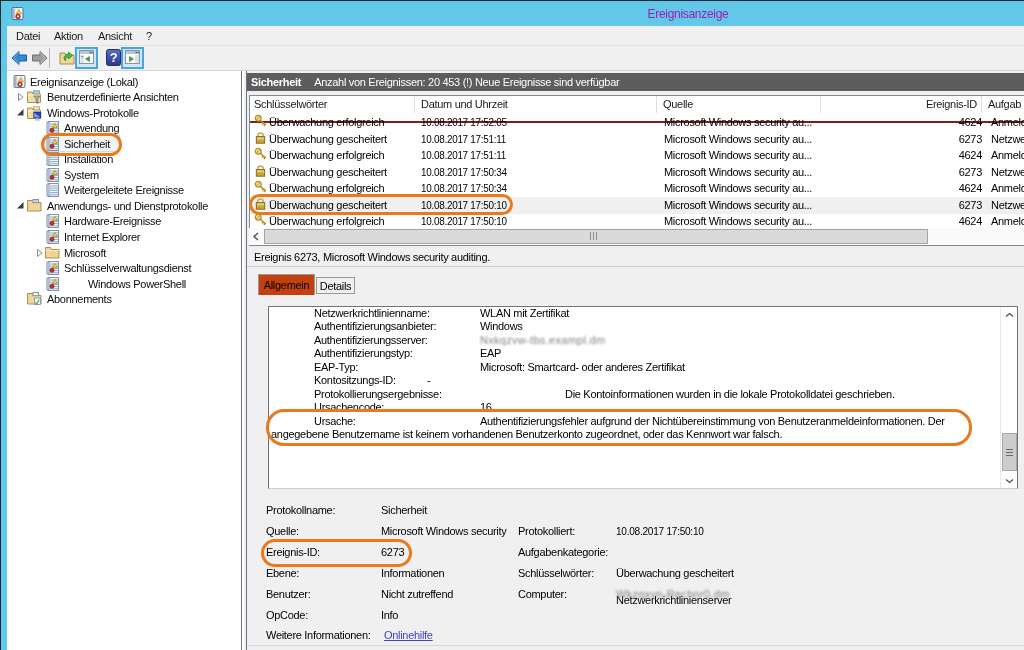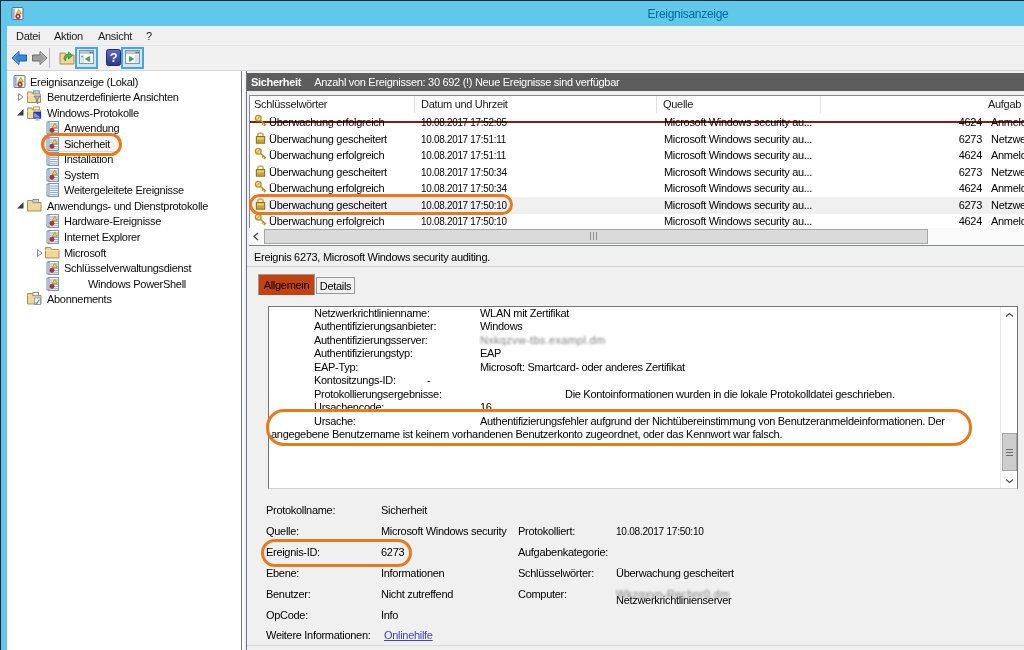--- a/index.html
+++ b/index.html
@@ -2,21 +2,21 @@
 <html><head>
 <meta charset="utf-8">
 <style>
 * { margin:0; padding:0; box-sizing:border-box; }
 html,body { width:1024px; height:650px; overflow:hidden; }
 body { font-family:"Liberation Sans",sans-serif; font-size:11px; letter-spacing:-0.3px; color:#000; position:relative; background:#fff; }
 .abs { position:absolute; }
 
 #titlebar { left:0; top:0; width:1024px; height:26px; background:#61c8e9; border-top:1px solid #1c2a33; border-left:1px solid #1c2a33; }
 #lborder { left:0; top:26px; width:7px; height:624px; background:#61c8e9; border-left:1px solid #1c2a33; }
-#title { left:400px; top:7px; width:576px; text-align:center; font-size:12px; color:#0369a1; }
+#title { left:400px; top:7px; width:576px; text-align:center; font-size:12px; color:#a21caf; }
 #menubar { left:7px; top:26px; width:1017px; height:19px; background:#f0f0f0; }
 .menuitem { position:absolute; top:4px; font-size:11px; color:#1a1a1a; }
 #toolbar { left:7px; top:45px; width:1017px; height:26px; background:#f0f0f0; border-top:1px solid #e3e3e3; border-bottom:1px solid #d4d4d4; }
 
 #tree { left:7px; top:71px; width:235px; height:579px; background:#fff; border-right:1px solid #6c7681; }
 .trow { position:absolute; height:16px; line-height:16px; white-space:nowrap; color:#0b0b0b; }
 .ticon { position:absolute; }
 
 #rpanel { left:244px; top:71px; width:780px; height:579px; background:#f0f0f0; }
 #darkbar { left:247px; top:73px; width:777px; height:18px; background:#5d5d5d; color:#fff; line-height:18px; }
@@ -270,27 +270,28 @@
   <svg class="ticon" style="left:20px; top:221px;" width="15" height="14" viewBox="0 0 15 14">
     <path d="M0.5 3.5 L0.5 1.5 L5.5 1.5 L6.5 3.5 L14 3.5 L14 12 L0.5 12 Z" fill="#efd697" stroke="#a8905a"></path>
     <rect x="6" y="0.5" width="5.5" height="3.2" fill="#fdfdfd" stroke="#8a8f96"></rect>
     <rect x="7.5" y="6" width="6" height="6.5" fill="#f2f6fa" stroke="#7b8fa5" stroke-width="0.8"></rect>
     <path d="M8.5 10.5 L9.7 11.8 L12.3 7.5" stroke="#3fae49" stroke-width="1.2" fill="none"></path>
   </svg>
 </div>
 
 <div class="abs" id="rpanel"></div>
 <div class="abs" style="left:246px; top:71px; width:1px; height:579px; background:#6c7681;"></div>
-<div class="abs" id="darkbar"><b style="margin-left:4px;">Sicherheit</b><span style="margin-left:13px;">Anzahl von Ereignissen: 30 692 (!) Neue Ereignisse sind verfügbar</span></div>
+<div class="abs" id="darkbar"><b style="margin-left:4px;">Sicherheit</b><span style="margin-left:13px;">Anzahl von Ereignissen: 20 453 (!) Neue Ereignisse sind verfügbar</span></div>
 <div class="abs" id="listbox">
   
   <div style="position:absolute; left:0; top:0; width:774px; height:27px; border-bottom:2px solid #7f1d1d;">
     <div class="lhdr" style="left:0; width:165px;">Schlüsselwörter</div>
     <div class="lhdr" style="left:165px; width:242px; padding-left:6px;">Datum und Uhrzeit</div>
     <div class="lhdr" style="left:407px; width:164px; padding-left:6px;">Quelle</div>
+    <div class="lhdr" style="left:571px; width:161px; text-align:right; padding-right:4px;">Ereignis-ID</div>
     <div class="lhdr" style="left:732px; width:42px; padding-left:6px; border-right:none;">Aufgab</div>
   </div>
   <span id="listrows"><div class="lrow" style="left:0; top:18px; width:774px;">
         <span class="cell" style="left:4px; width:14px;">
           <svg width="14" height="13" viewBox="0 0 14 13" style="position:absolute;left:0;top:0px;">
             <circle cx="4.2" cy="4.2" r="2.9" fill="#f0dc9a" stroke="#b88f24" stroke-width="1.3"></circle>
             <path d="M2.4 6 L6 2.4" stroke="#b88f24" stroke-width="1"></path>
             <path d="M6.3 6.3 L12 11 M9.3 8.8 L8.2 10.6 M11 10.2 L10 12.2" stroke="#b88f24" stroke-width="1.5" fill="none"></path>
           </svg>
         </span>

